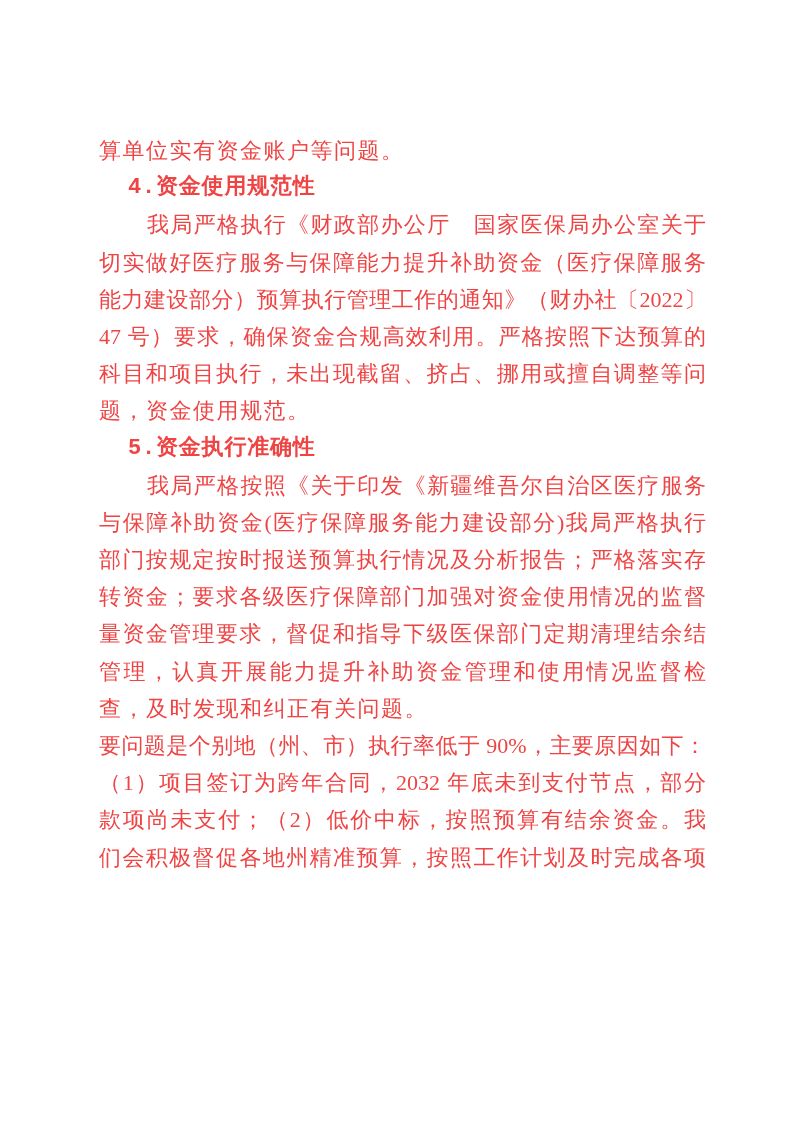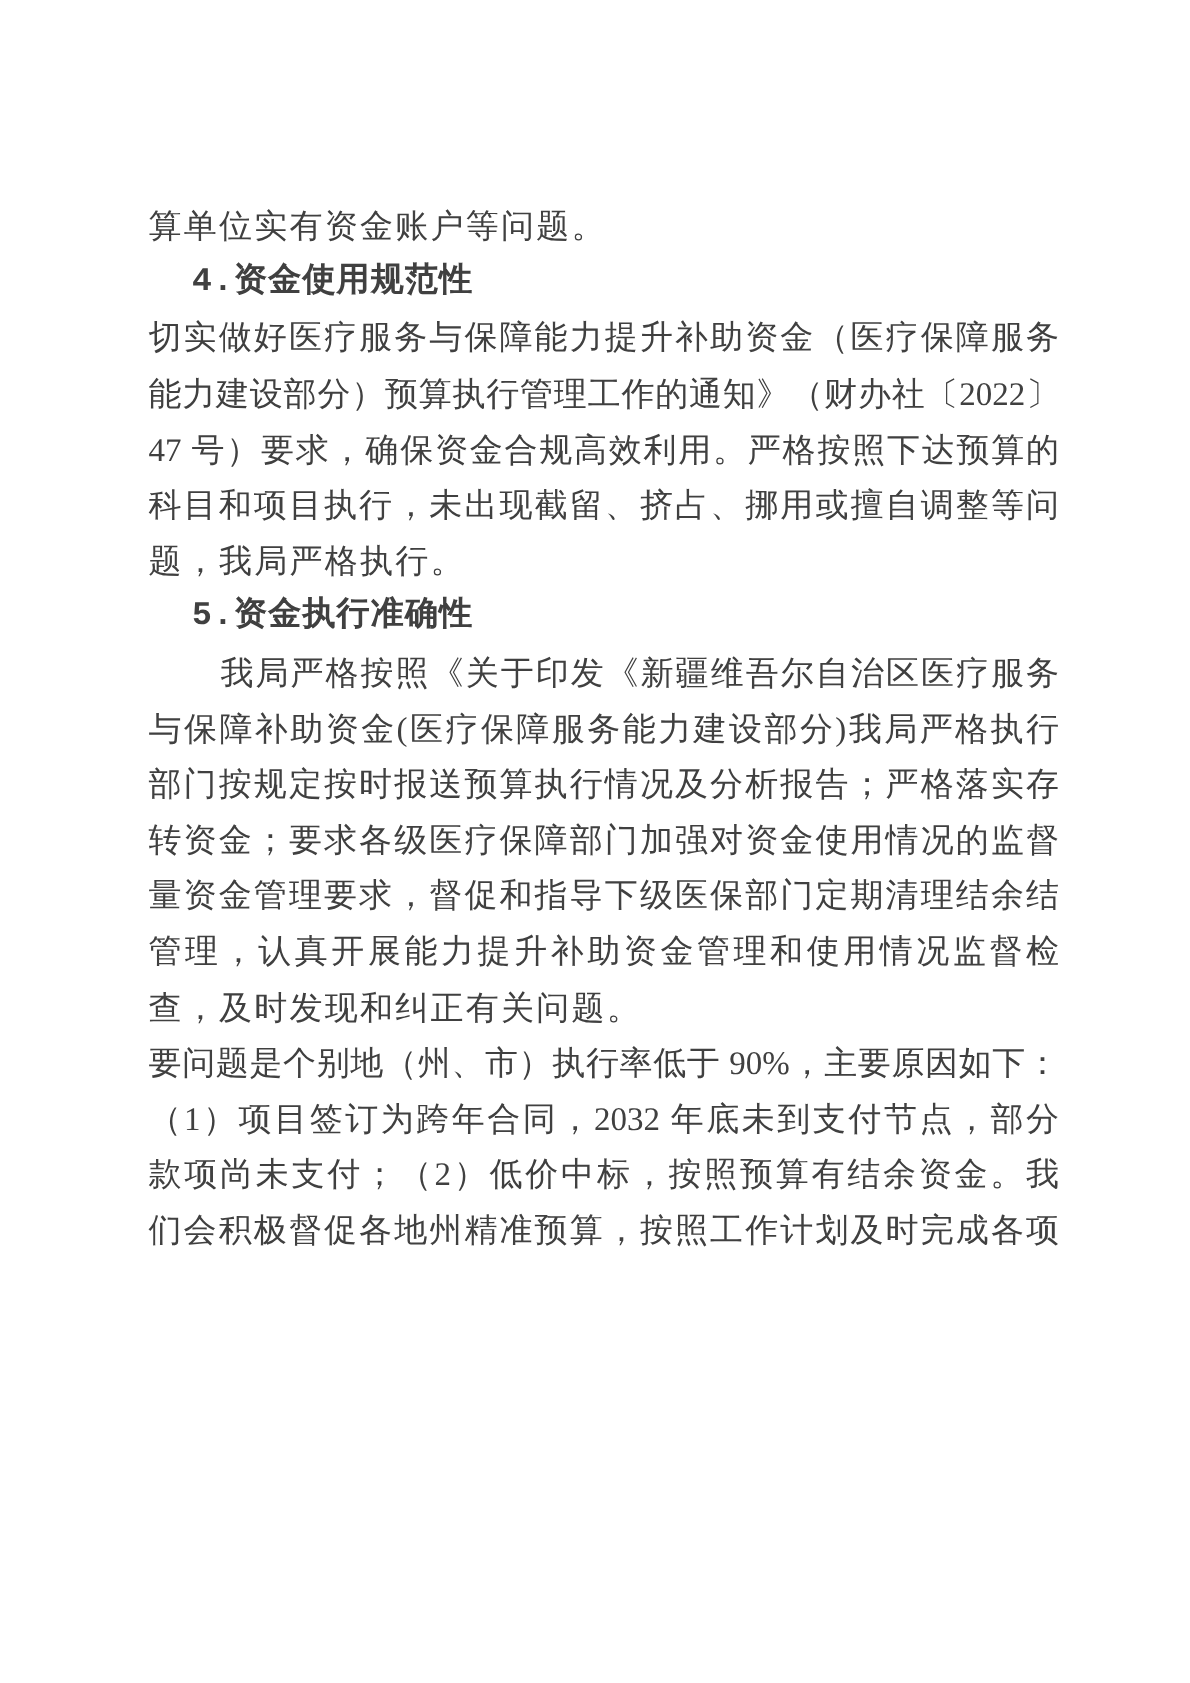--- a/index.html
+++ b/index.html
@@ -7,21 +7,21 @@
     padding: 0;
     background: #ffffff;
   }
   .page {
     position: relative;
     width: 793px;
     height: 1122px;
     background: #ffffff;
     overflow: hidden;
     font-family: "Liberation Serif", "DejaVu Serif", serif;
-    color: #404040;
+    color: #ef4444;
   }
   .text-block {
     position: absolute;
     left: 99px;
     top: 132px;
     width: 607px;
   }
   .line {
     display: block;
     font-size: 22px;
@@ -55,25 +55,26 @@
     font-family: Liberation Mono, monospace;
   }
 </style>
 </head>
 <body>
 
 <div class="page">
   <div class="text-block">
     <div class="line end">算单位实有资金账户等问题。</div>
     <div class="line heading">4.资金使用规范性</div>
+    <div class="line first">我局严格执行《财政部办公厅　国家医保局办公室关于</div>
     <div class="line full">切实做好医疗服务与保障能力提升补助资金（医疗保障服务</div>
     <div class="line full">能力建设部分）预算执行管理工作的通知》（财办社〔2022〕</div>
     <div class="line full">47 号）要求，确保资金合规高效利用。严格按照下达预算的</div>
     <div class="line full">科目和项目执行，未出现截留、挤占、挪用或擅自调整等问</div>
-    <div class="line end">题，我局严格执行。</div>
+    <div class="line end">题，资金使用规范。</div>
     <div class="line heading">5.资金执行准确性</div>
     <div class="line first">我局严格按照《关于印发《新疆维吾尔自治区医疗服务</div>
     <div class="line full">与保障补助资金(医疗保障服务能力建设部分)我局严格执行</div>
     <div class="line full">部门按规定按时报送预算执行情况及分析报告；严格落实存</div>
     <div class="line full">转资金；要求各级医疗保障部门加强对资金使用情况的监督</div>
     <div class="line full">量资金管理要求，督促和指导下级医保部门定期清理结余结</div>
     <div class="line full">管理，认真开展能力提升补助资金管理和使用情况监督检</div>
     <div class="line end">查，及时发现和纠正有关问题。</div>
     <div class="line full">要问题是个别地（州、市）执行率低于 90%，主要原因如下：</div>
     <div class="line full">（1）项目签订为跨年合同，2032 年底未到支付节点，部分</div>

